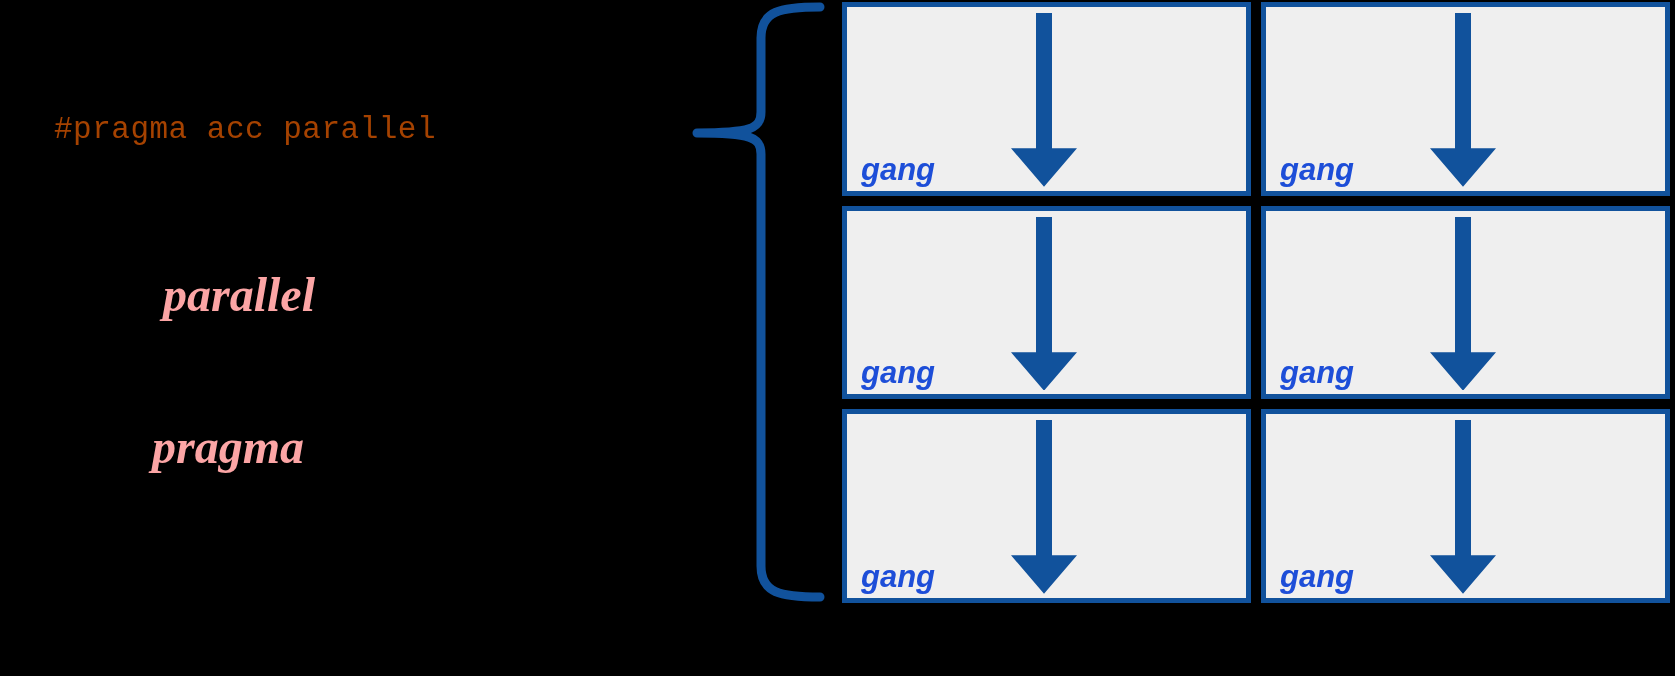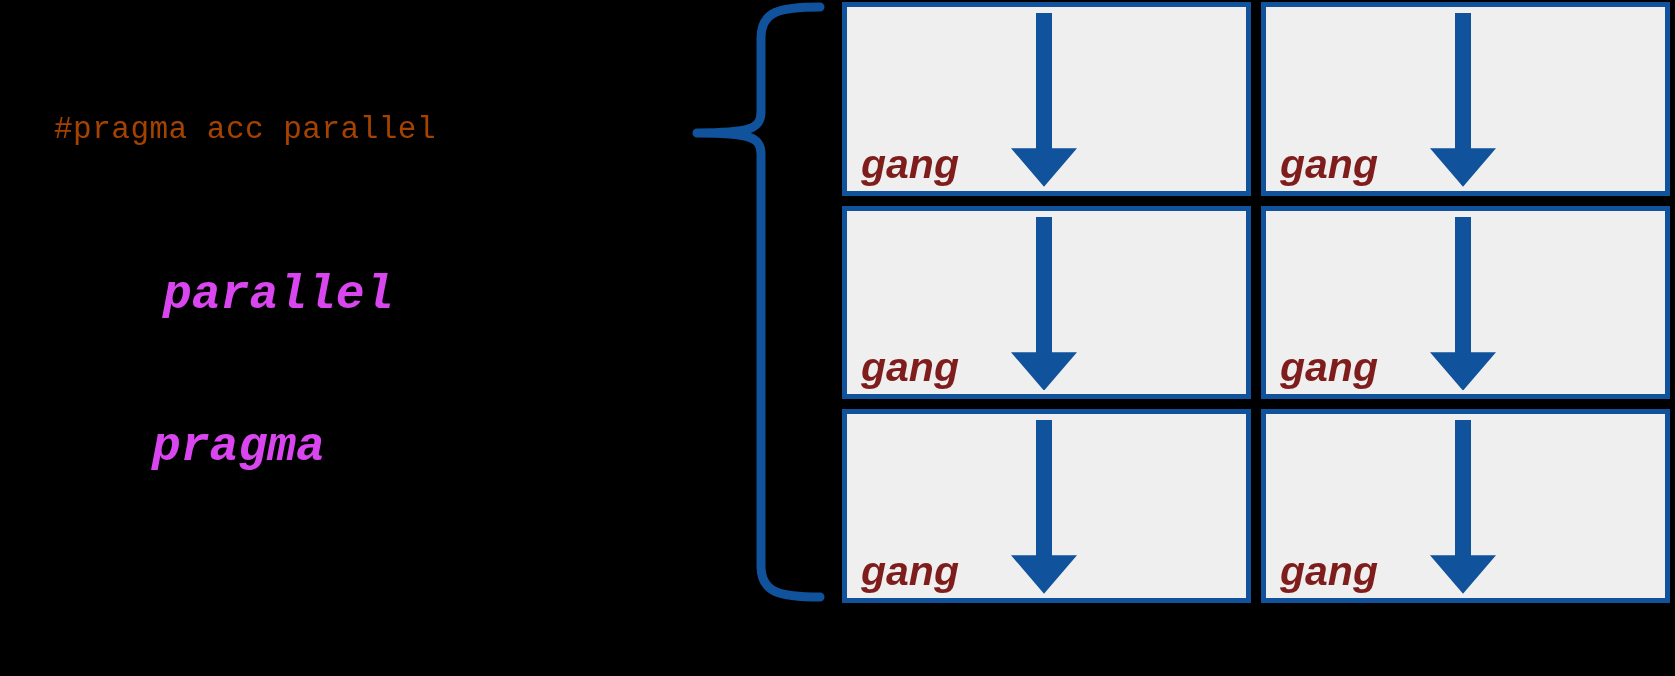--- a/index.html
+++ b/index.html
@@ -33,24 +33,24 @@
     font-size: 31px;
     letter-spacing: 0.5px;
     color: #a54200;
     white-space: pre;
     line-height: 44px;
     margin-left: 40px;
   }
 
   .big-word {
     position: absolute;
-    font-family: Liberation Mono, monospace;
+    font-family: Liberation Serif, serif;
     font-weight: bold;
     font-style: italic;
-    color: #d946ef;
+    color: #fca5a5;
     white-space: pre;
     line-height: 1;
   }
   .word-parallel {
     left: 163px;
     top: 271px;
     font-size: 48px;
   }
   .word-gangs {
     left: 152px;
@@ -91,22 +91,22 @@
     overflow: hidden;
   }
 
   .gang-label {
     position: absolute;
     left: 14px;
     bottom: 6px;
     font-family: "Liberation Sans", sans-serif;
     font-weight: bold;
     font-style: italic;
-    font-size: 41px;
-    color: #7f1d1d;
+    font-size: 31px;
+    color: #1d4ed8;
     line-height: 1;
     white-space: pre;
   }
 
   .gang-arrow {
     position: absolute;
     left: 50%;
     margin-left: -3px;
     top: 6px;
     bottom: 4px;

